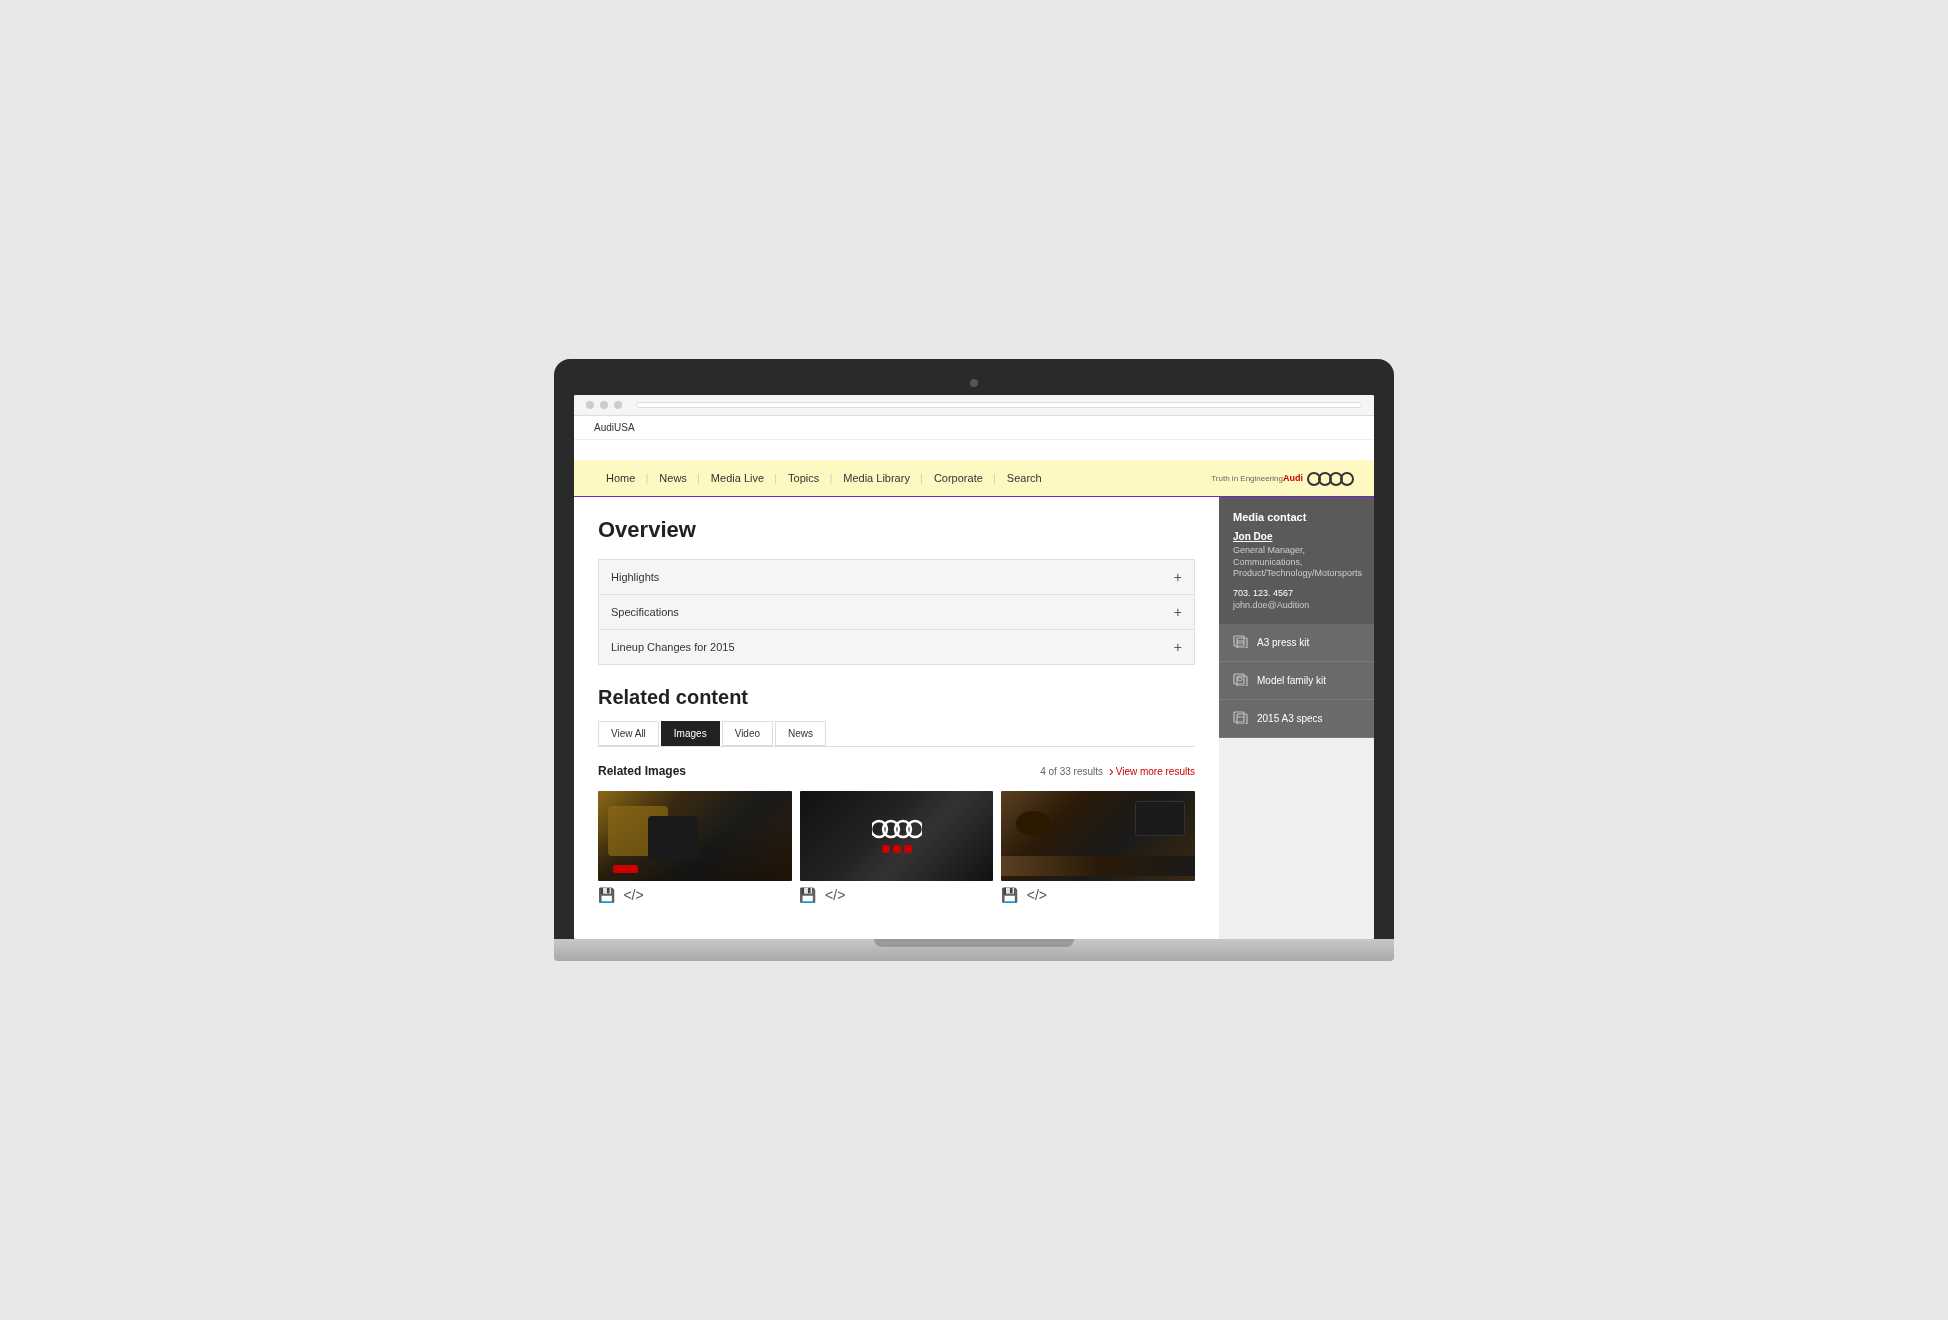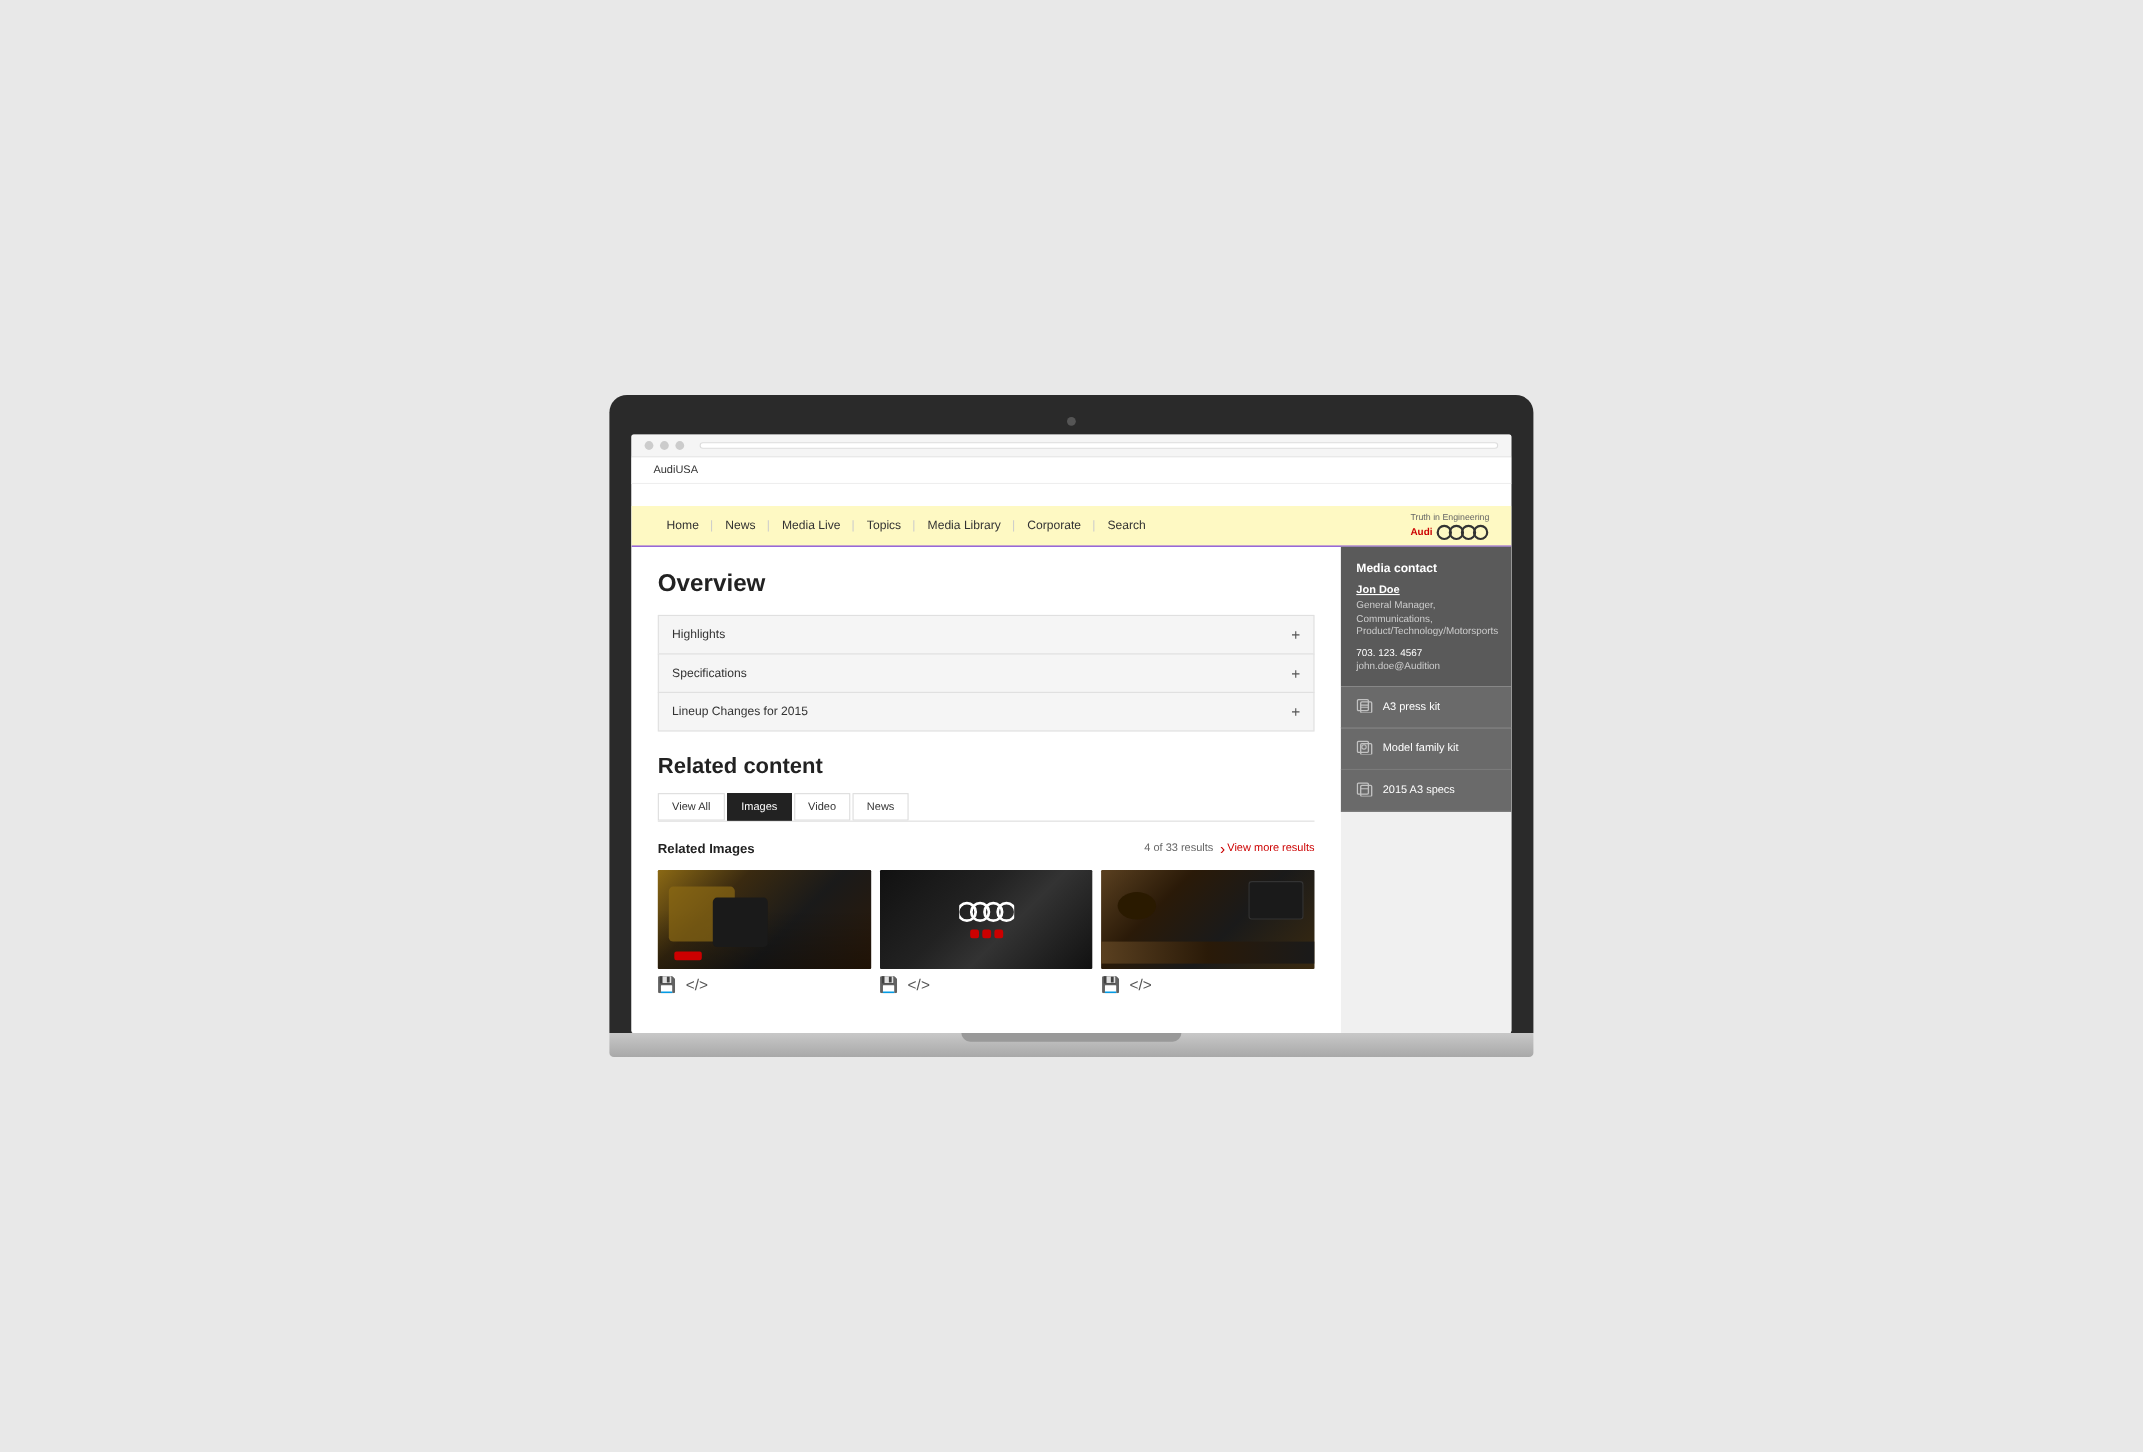--- a/index.html
+++ b/index.html
@@ -135,22 +135,22 @@
       color: #ccc;
       font-size: 11px;
     }
 
     .nav-link:last-child::after {
       display: none;
     }
 
     .nav-logo {
       display: flex;
-      flex-direction: column;
-      align-items: flex-start;
+      flex-direction: row;
+      align-items: center;
       font-size: 8px;
       color: #666;
     }
 
     .audi-rings {
       display: flex;
       gap: 2px;
       margin-top: 2px;
     }
 

